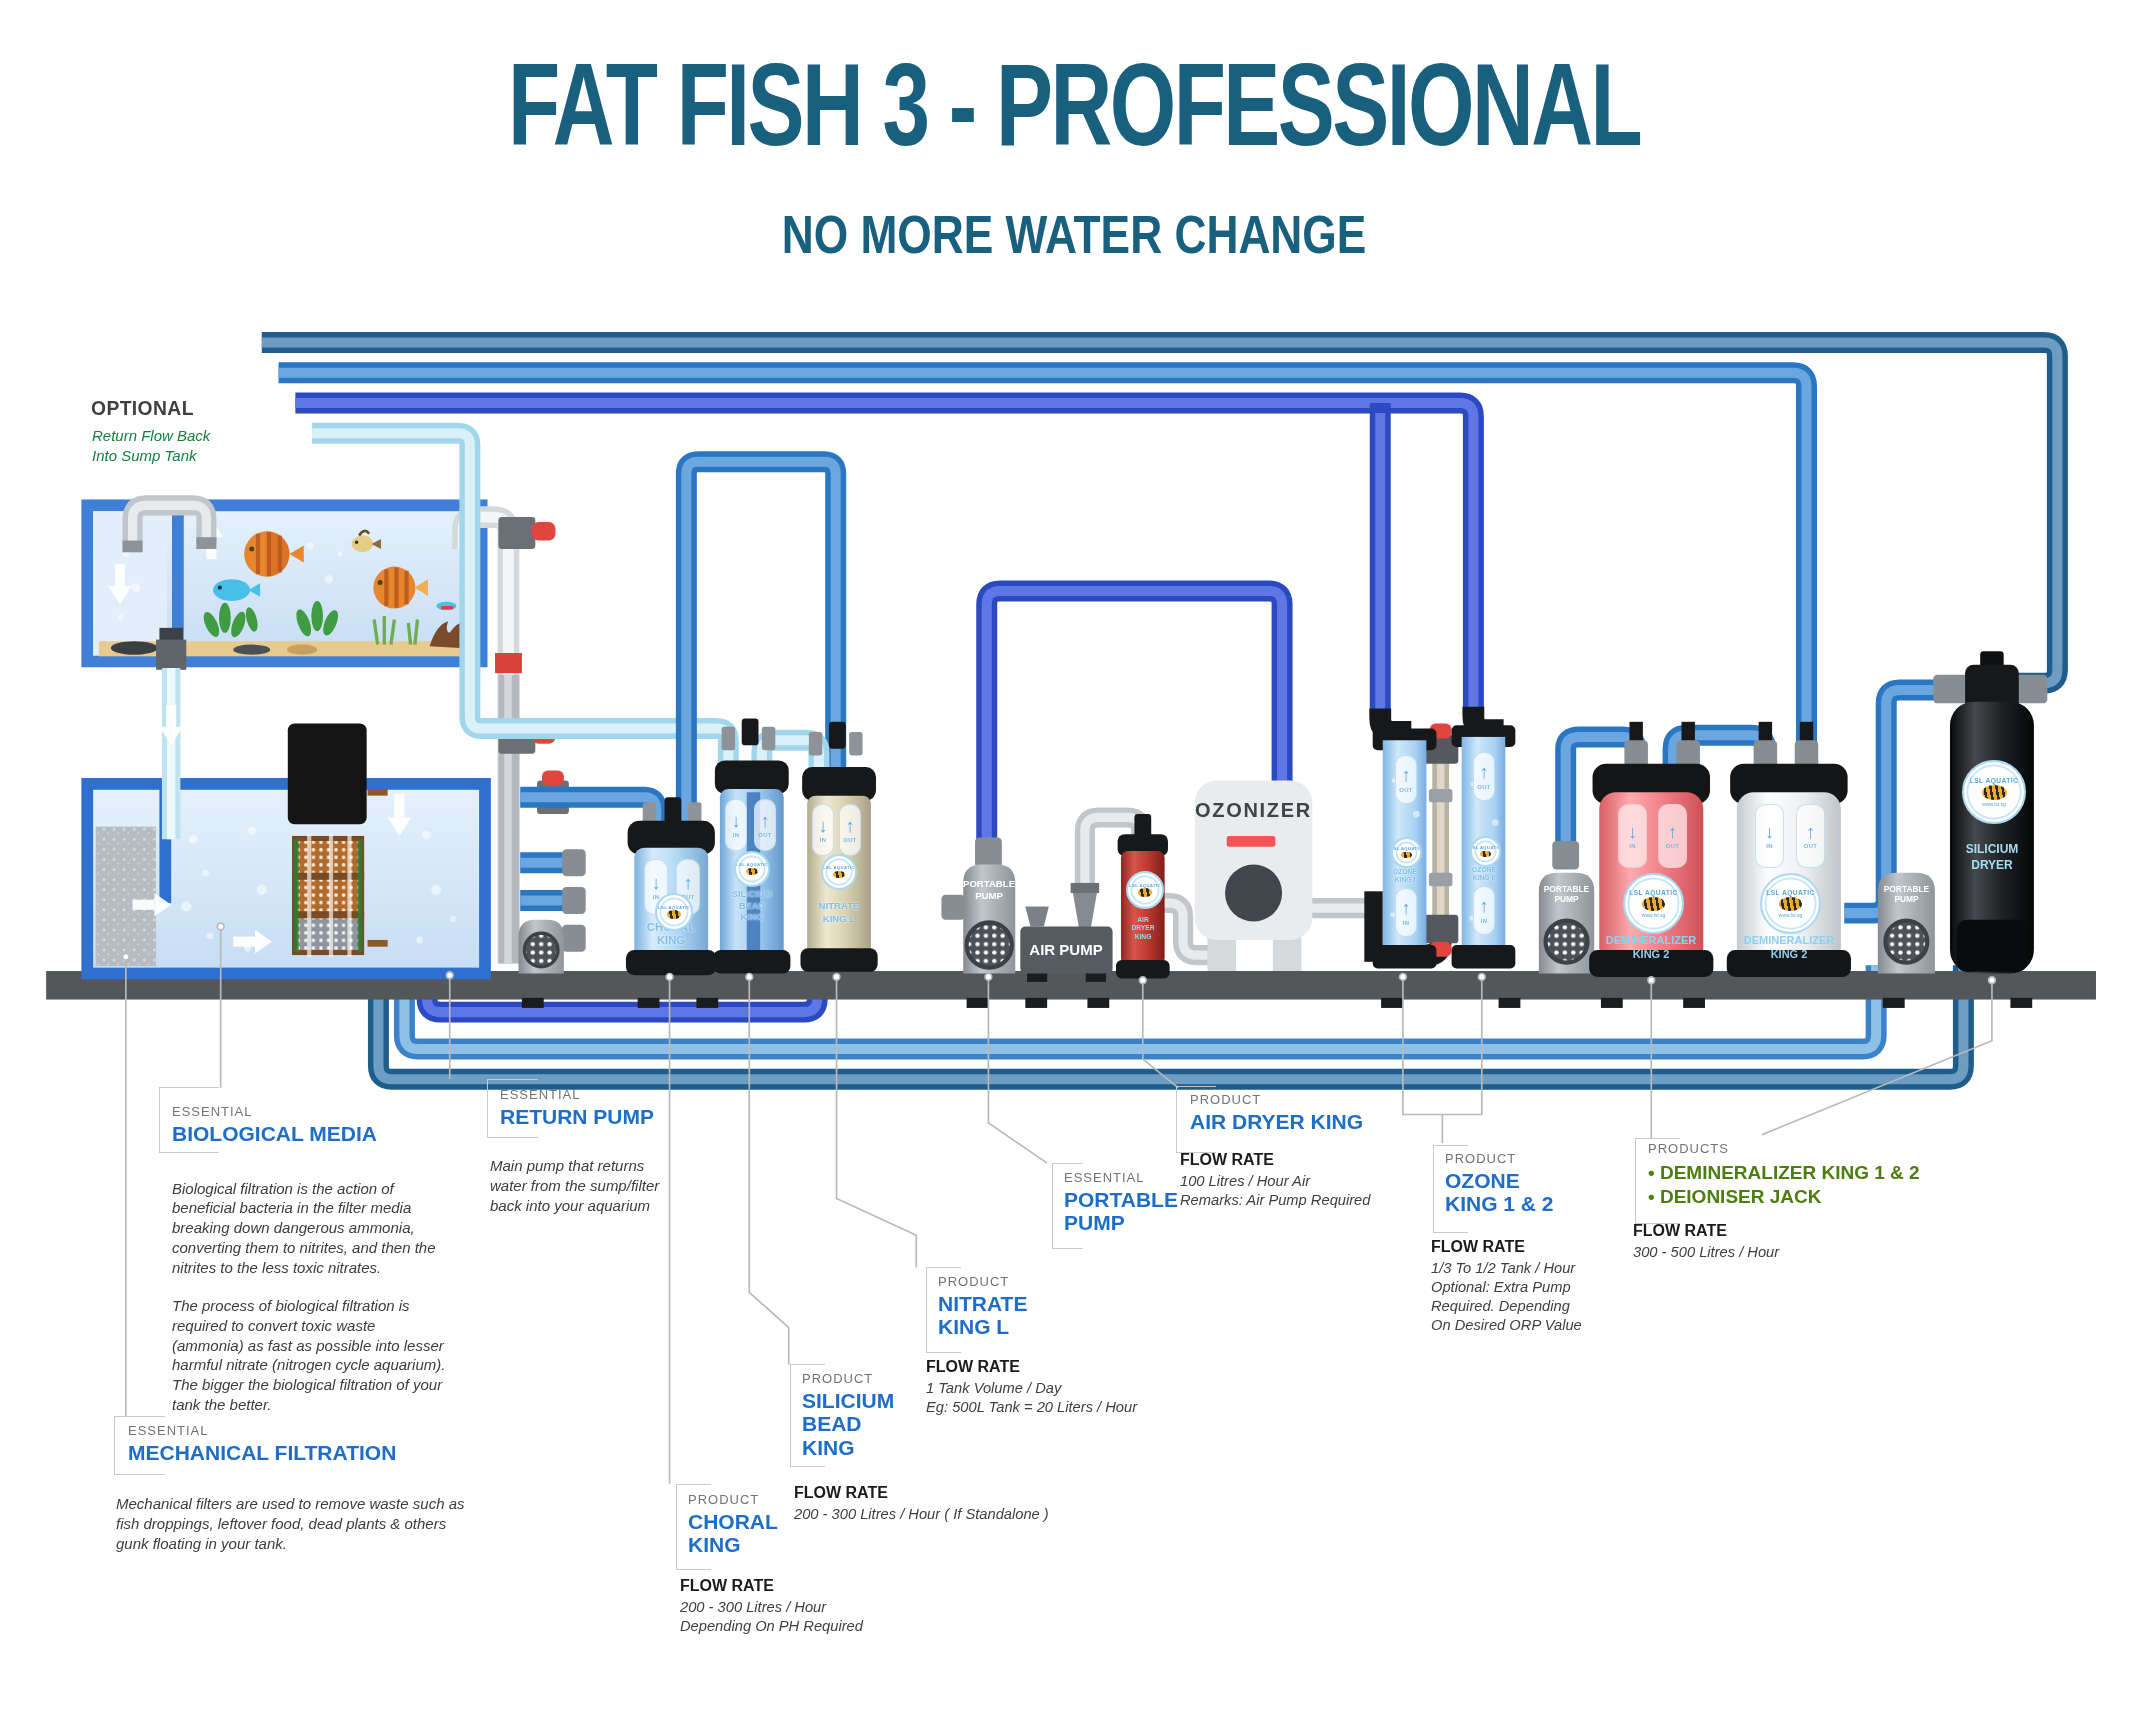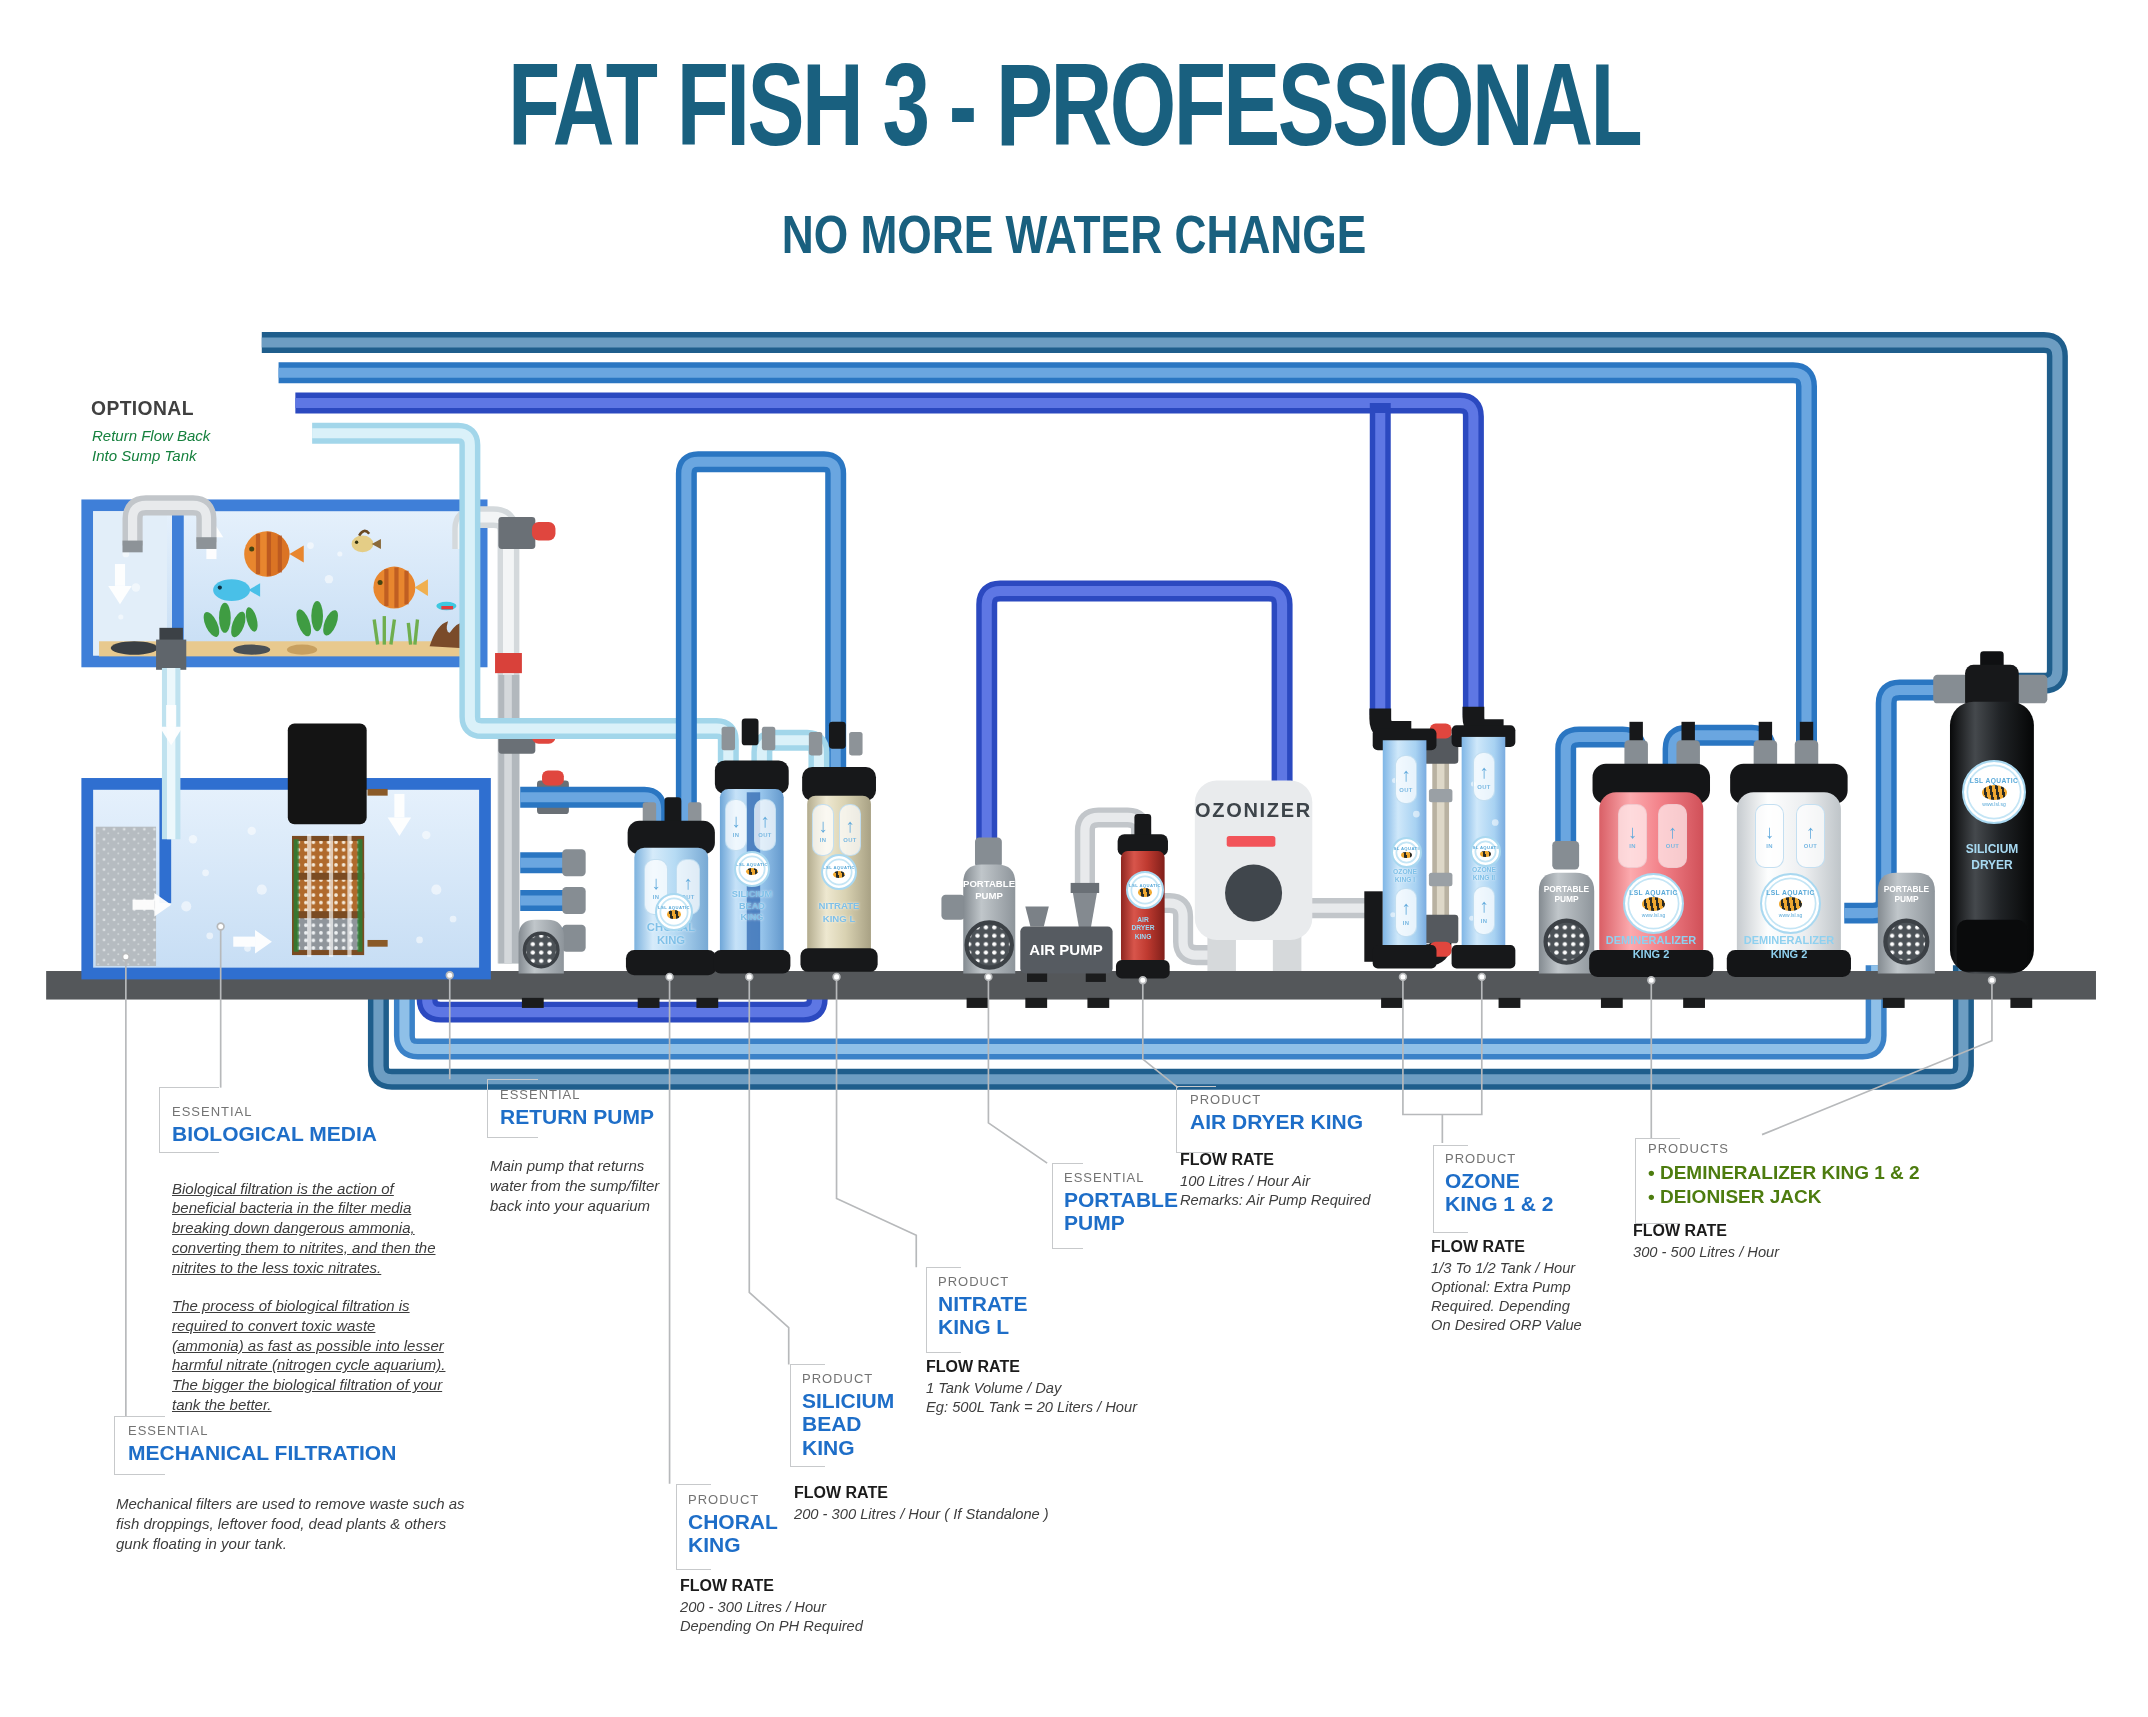--- a/index.html
+++ b/index.html
@@ -722,21 +722,21 @@
 <div class="logo" style="left:1962px;top:760px;width:60px;height:60px;">
   <span class="lt">LSL AQUATIC</span>
   <div class="fish" style="width:25px;height:15px;"></div>
   <span class="lu">www.lsl.sg</span>
     </div>
 
 <div class="abs bracket" style="left:159px;top:1087px;width:59px;height:64px;"></div>
 <div class="abs" style="left:172px;top:1104px;width:277px;">
   <div class="ann-tag">ESSENTIAL</div>
   <div class="ann-title">BIOLOGICAL MEDIA</div>
-  <div class="ann-body" style="margin-top:15px;text-decoration:underline;">
+  <div class="ann-body" style="margin-top:15px;">
     <p>Biological filtration is the action of beneficial bacteria in the filter media breaking down dangerous ammonia, converting them to nitrites, and then the nitrites to the less toxic nitrates.</p>
     <p>The process of biological filtration is required to convert toxic waste (ammonia) as fast as possible into lesser harmful nitrate (nitrogen cycle aquarium). The bigger the biological filtration of your tank the better.</p>
   </div>
 </div>
 
 <div class="abs bracket" style="left:114px;top:1416px;width:50px;height:57px;"></div>
 <div class="abs" style="left:128px;top:1423px;width:369px;">
   <div class="ann-tag">ESSENTIAL</div>
   <div class="ann-title">MECHANICAL FILTRATION</div>
 </div>

